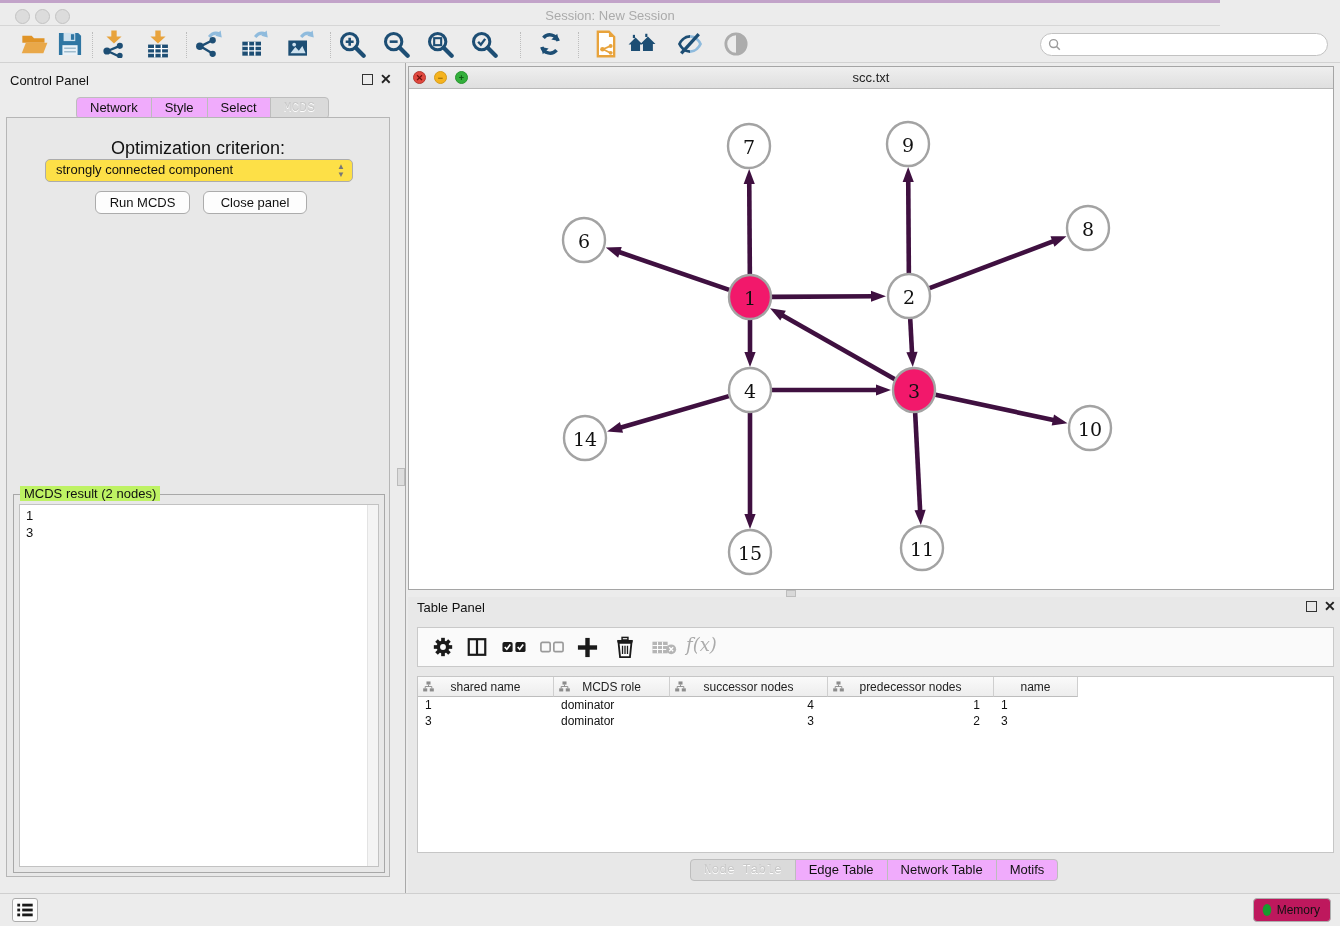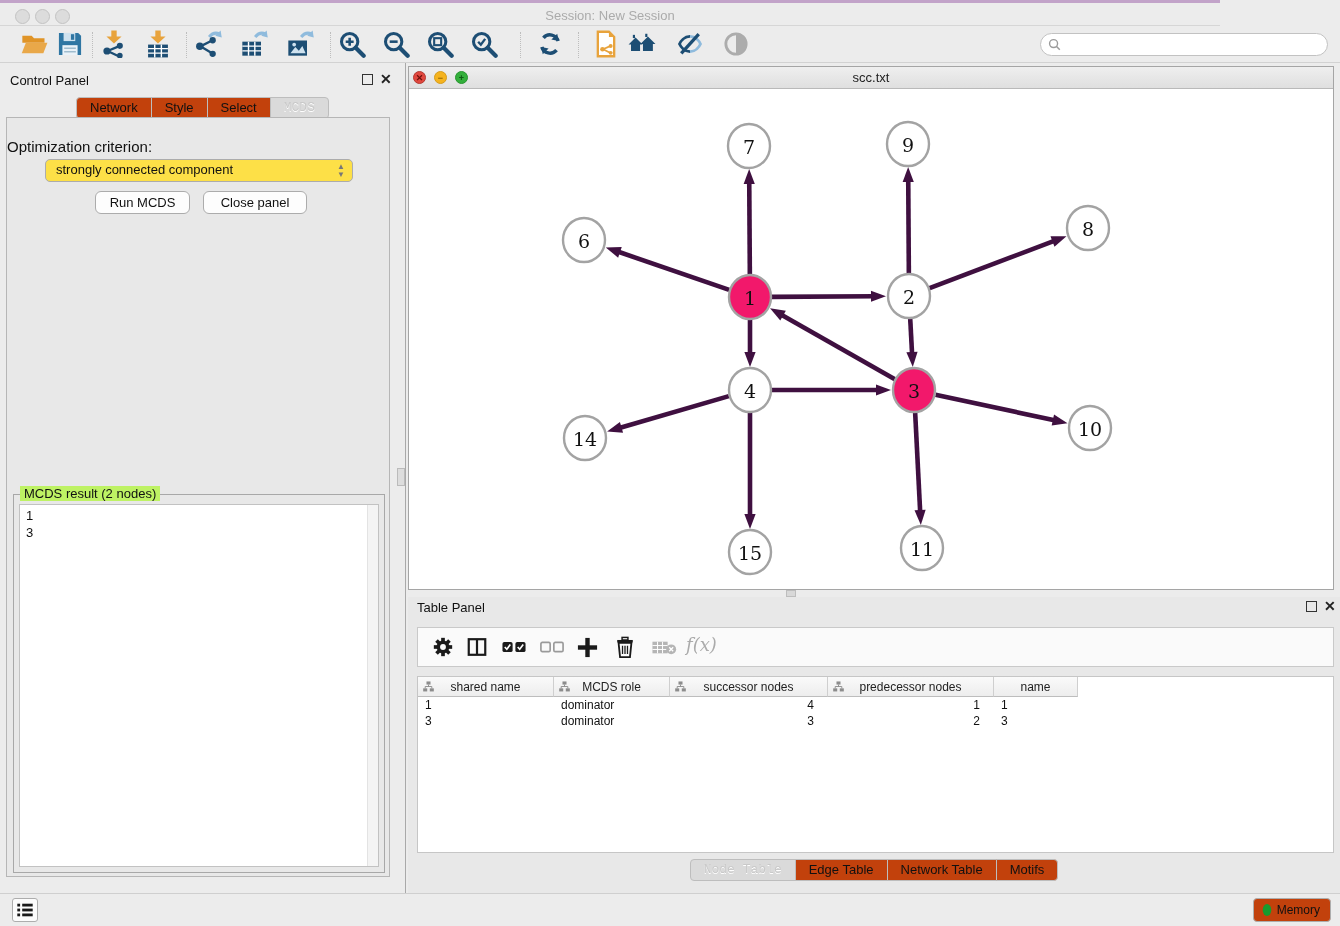--- a/index.html
+++ b/index.html
@@ -18,28 +18,28 @@
   #search-box { position:absolute; left:1040px; top:7px; width:288px; height:23px;
     background:#fff; border:1px solid #C2C2C2; border-radius:12px; padding-left:26px;
     font-size:12px; outline:none; }
   #search-ico { position:absolute; left:1048px; top:12px; }
   
   #control-panel { position:absolute; left:0; top:63px; width:396px; height:830px; background:#ECECEC; }
   #cp-title { position:absolute; left:10px; top:10px; font-size:13px; color:#111; }
   .panel-float { position:absolute; top:11px; width:11px; height:11px; border:1.5px solid #333; cursor:pointer; }
   .panel-close { position:absolute; top:9px; font-size:14px; font-weight:bold; color:#222; cursor:pointer; line-height:14px; }
   .tabbar { position:absolute; display:flex; }
-  .tab { border:1px solid #BDBDBD; background:#c2410c; color:#111; font-size:13px;
+  .tab { border:1px solid #BDBDBD; background:#f0abfc; color:#111; font-size:13px;
     padding:2px 13px 3px 13px; margin-left:-1px; cursor:pointer; white-space:nowrap; }
   .tab:first-child { border-radius:4px 0 0 4px; margin-left:0; }
   .tab:last-child { border-radius:0 4px 4px 0; }
   .tab.active { background:#DADADA; color:#C9C9C9; text-shadow:0 1px 0 #fff;font-family:Liberation Mono, monospace; }
   #cp-box { position:absolute; left:6px; top:54px; width:384px; height:760px;
     border:1px solid #B6B6B6; background:#E8E8E8; }
-  #opt-label { position:absolute; left:0; top:20px; width:100%; font-size:15px; color:#111; }
+  #opt-label { position:absolute; left:0; top:20px; width:100%; text-align:center; font-size:18px; color:#111; }
   #opt-select { position:absolute; left:38px; top:41px; width:308px; height:23px;
     background:#fde047; border:1px solid #ACACAC; border-radius:5px; font-size:13px;
     color:#111; padding:2px 24px 0 10px; cursor:pointer; }
   #opt-chevrons { position:absolute; right:7px; top:3px; font-size:8px; line-height:8px; color:#777; text-align:center; }
   .cp-btn { position:absolute; top:73px; height:23px; background:#FDFDFD; border:1px solid #ACACAC;
     border-radius:6px; font-size:13px; color:#111; text-align:center; padding-top:3px; cursor:pointer; }
   #mcds-fieldset { position:absolute; left:6px; top:376px; width:372px; height:379px;
     border:1px solid #A8A8A8; }
   #mcds-legend { position:absolute; left:6px; top:-9px; background:#bef264; padding:0 4px;
     font-size:13px; color:#111; white-space:nowrap; }
@@ -89,21 +89,21 @@
   .td.left { text-align:left; padding-left:7px; }
   .td.right { text-align:right; padding-right:14px; }
   #tp-tabs { position:absolute; left:0; top:262px; width:100%; display:flex; justify-content:center; }
   
   #statusbar { position:absolute; left:0; top:893px; width:1340px; height:33px;
     background:#ECECEC; border-top:1px solid #CFCFCF; }
   #list-btn { position:absolute; left:12px; top:4px; width:26px; height:24px;
     background:#FCFCFC; border:1px solid #ADADAD; border-radius:3px; cursor:pointer;
     display:flex; align-items:center; justify-content:center; }
   #memory-btn { position:absolute; right:9px; top:4px; height:24px;
-    background:#c2410c; border:1px solid #ADADAD; border-radius:4px; cursor:pointer;
+    background:#be185d; border:1px solid #ADADAD; border-radius:4px; cursor:pointer;
     display:flex; align-items:center; padding:0 10px 0 8px; font-size:12px; color:#111; }
   #memory-btn svg { margin-right:5px; }
 </style>
 </head>
 <body>
 
 <div id="titlebar">
   <span class="tl-gray" style="left:15px"></span>
   <span class="tl-gray" style="left:35px"></span>
   <span class="tl-gray" style="left:55px"></span>

